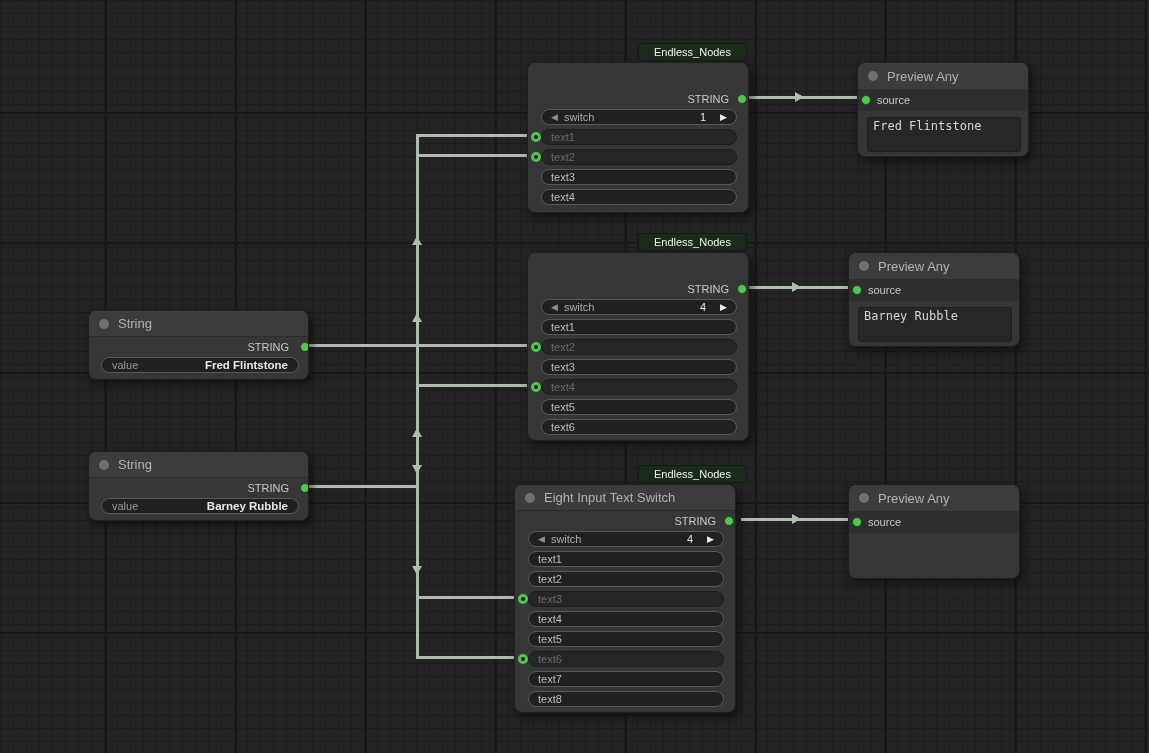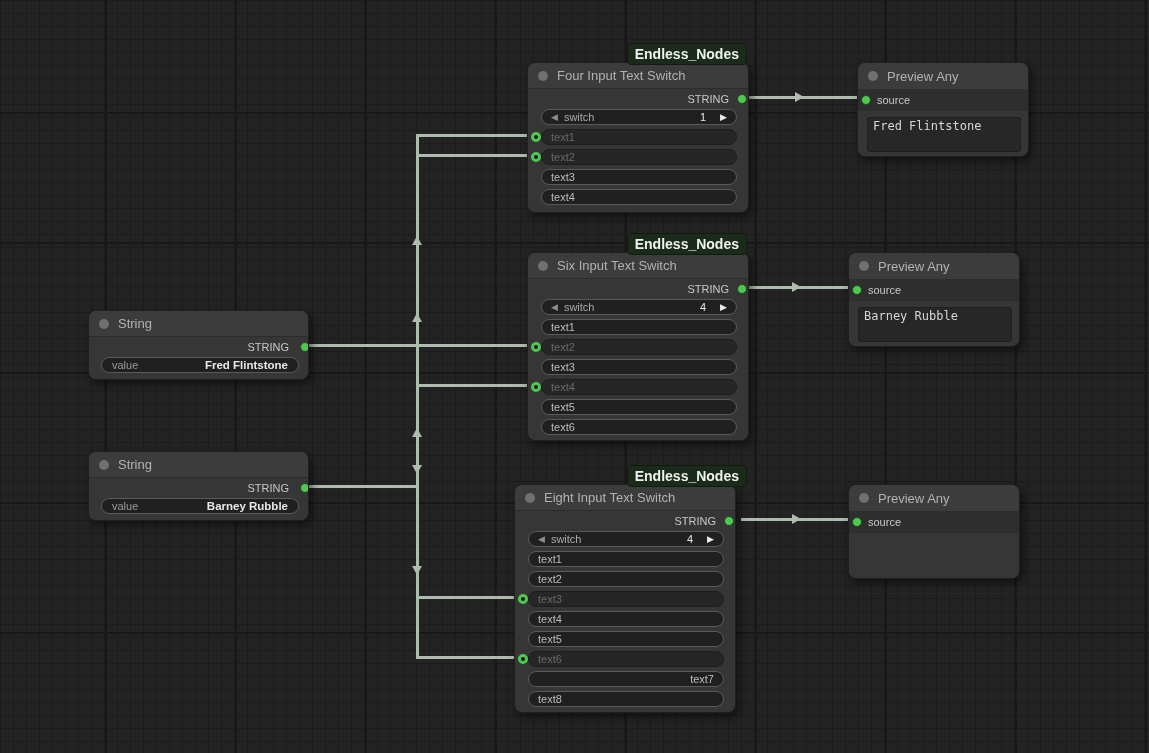--- a/index.html
+++ b/index.html
@@ -68,21 +68,21 @@
   .pbox{
     position:absolute;left:9px;right:7px;top:54px;height:35px;box-sizing:border-box;
     background:#272727;border:1px solid #1f1f1f;border-radius:3px;
     font-family:"DejaVu Sans Mono",monospace;font-size:12px;color:#d6d6d6;
     padding:1px 5px;white-space:pre;overflow:hidden;
   }
   .pbox.dim{color:#8f8f8f;}
   
   .badge{
     position:absolute;z-index:4;background:#1c2a1c;color:#eff3ef;
-    font-size:14px;font-weight:bold;padding:2px 7px;border-radius:4px;
+    font-size:11px;font-weight:normal;padding:2px 15px;border-radius:4px;
     border:1px solid #101c10;white-space:nowrap;
   }
   
   .wire{position:absolute;background:#aebcae;z-index:1;}
   .wire.h{height:3px;}
   .wire.v{width:3px;}
   .arrowhead{position:absolute;width:0;height:0;z-index:1;}
   .arrowhead.right{border-top:5px solid transparent;border-bottom:5px solid transparent;border-left:9px solid #aebcae;}
   .arrowhead.up{border-left:5px solid transparent;border-right:5px solid transparent;border-bottom:9px solid #aebcae;}
   .arrowhead.down{border-left:5px solid transparent;border-right:5px solid transparent;border-top:9px solid #aebcae;}
@@ -137,24 +137,20 @@
     </div>
     <div class="outrow" style="top:27px;">STRING</div>
     <span class="odot" style="left:211px;top:31px;"></span>
     <div class="widget pill" style="top:46px;left:12px;width:198px;padding:0 10px;">
       <span class="vlabel">value</span>
       <span class="vvalue">Barney Rubble</span>
     </div>
   </div>
 
   <div class="node" style="left:527px;top:62px;width:222px;height:151px;">
-    <div class="ntitle">
-      <span class="tdot"></span>
-      <span class="ttext">Four Input Text Switch</span>
-    </div>
     <div class="outrow" style="top:27px;">STRING</div>
     <span class="odot" style="left:209px;top:31px;"></span>
     <div class="widget pill" style="top:46px;">
       <span class="arr l">◀</span>
       <span class="wlabel">switch</span>
       <span class="wvalue">1</span>
       <span class="arr r">▶</span>
     </div>
     <div class="widget conn" style="top:66px;">
         <span>text1</span>
@@ -166,24 +162,20 @@
     <span class="idot" style="left:3px;top:89px;"></span>
     <div class="widget pill" style="top:106px;">
         <span>text3</span>
       </div>
     <div class="widget pill" style="top:126px;">
         <span>text4</span>
       </div>
   </div>
 
   <div class="node" style="left:527px;top:252px;width:222px;height:189px;">
-    <div class="ntitle">
-      <span class="tdot"></span>
-      <span class="ttext">Six Input Text Switch</span>
-    </div>
     <div class="outrow" style="top:27px;">STRING</div>
     <span class="odot" style="left:209px;top:31px;"></span>
     <div class="widget pill" style="top:46px;">
       <span class="arr l">◀</span>
       <span class="wlabel">switch</span>
       <span class="wvalue">4</span>
       <span class="arr r">▶</span>
     </div>
     <div class="widget pill" style="top:66px;">
         <span>text1</span>
@@ -233,21 +225,21 @@
     <div class="widget pill" style="top:126px;">
         <span>text4</span>
       </div>
     <div class="widget pill" style="top:146px;">
         <span>text5</span>
       </div>
     <div class="widget conn" style="top:166px;">
         <span>text6</span>
       </div>
     <span class="idot" style="left:3px;top:169px;"></span>
-    <div class="widget pill" style="top:186px;justify-content:flex-end;">
+    <div class="widget pill" style="top:186px;">
         <span>text7</span>
       </div>
     <div class="widget pill" style="top:206px;">
         <span>text8</span>
       </div>
   </div>
 
   <div class="node" style="left:857px;top:62px;width:172px;height:95px;">
     <div class="ntitle tall">
       <span class="tdot"></span>

